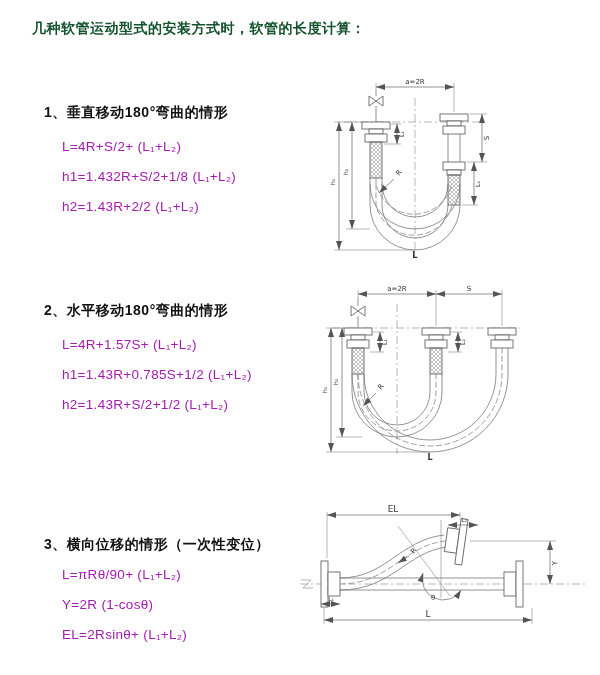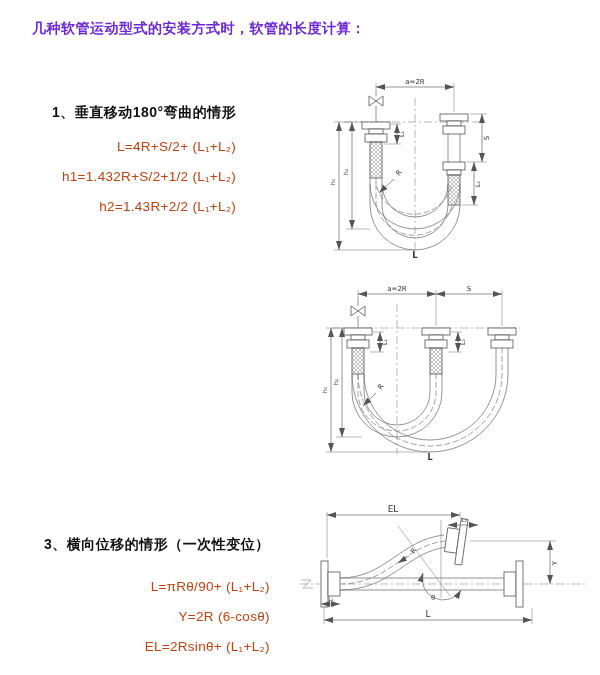--- a/index.html
+++ b/index.html
@@ -4,27 +4,27 @@
 <style>
   html,body{margin:0;padding:0;}
   body{
     width:600px;height:675px;background:#ffffff;
     font-family:"Liberation Sans","DejaVu Sans",sans-serif;
     color:#1a1a1a;overflow:hidden;position:relative;
   }
   .page{position:absolute;inset:0;background:#fff;}
   .doc-title{
     position:absolute;left:32px;top:20px;
-    font-size:14px;font-weight:600;letter-spacing:.5px;color:#6d28d9;
+    font-size:14px;font-weight:600;letter-spacing:.5px;color:#14532d;
   }
-  .sec{position:absolute;text-align:right;}
+  .sec{position:absolute;}
   .sec-heading{font-size:14px;font-weight:600;letter-spacing:.5px;color:#111;height:20px;}
   .formulas{margin-left:18px;}
   .formula{
-    font-size:13.5px;height:30px;line-height:30px;color:#c2410c;
+    font-size:13.5px;height:30px;line-height:30px;color:#a21caf;
     letter-spacing:.3px;white-space:pre;
   }
   #sec1{left:44px;top:104px;}
   #sec2{left:44px;top:302px;}
   #sec3{left:44px;top:536px;}
   .diag{position:absolute;}
   #diag1{left:312px;top:72px;}
   #diag2{left:306px;top:280px;}
   #diag3{left:294px;top:500px;}
   svg{display:block;}
@@ -41,31 +41,39 @@
 <body>
 
 <div class="page">
 
   <div class="doc-title">几种软管运动型式的安装方式时，软管的长度计算：</div>
 
   <div class="sec" id="sec1">
     <div class="sec-heading">1、垂直移动180°弯曲的情形</div>
     <div class="formulas">
       <div class="formula" style="margin-top:8px">L=4R+S/2+ (L₁+L₂)</div>
-      <div class="formula">h1=1.432R+S/2+1/2 (L₁+L₂)</div>
+      <div class="formula">h1=1.432R+S/2+1/8 (L₁+L₂)</div>
       <div class="formula">h2=1.43R+2/2 (L₁+L₂)</div>
     </div>
   </div>
 
+  <div class="sec" id="sec2">
+    <div class="sec-heading">2、水平移动180°弯曲的情形</div>
+    <div class="formulas">
+      <div class="formula" style="margin-top:8px">L=4R+1.57S+ (L₁+L₂)</div>
+      <div class="formula">h1=1.43R+0.785S+1/2 (L₁+L₂)</div>
+      <div class="formula">h2=1.43R+S/2+1/2 (L₁+L₂)</div>
+    </div>
+  </div>
 
   <div class="sec" id="sec3">
     <div class="sec-heading">3、横向位移的情形（一次性变位）</div>
     <div class="formulas">
-      <div class="formula" style="margin-top:16px">L=πRθ/90+ (L₁+L₂)</div>
-      <div class="formula">Y=2R (6-cosθ)</div>
+      <div class="formula" style="margin-top:4px">L=πRθ/90+ (L₁+L₂)</div>
+      <div class="formula">Y=2R (1-cosθ)</div>
       <div class="formula">EL=2Rsinθ+ (L₁+L₂)</div>
     </div>
   </div>
 
   <div class="diag" id="diag1">
   <svg width="228" height="188" viewBox="0 0 228 188">
     <defs>
       <pattern id="h1" width="4" height="4" patternUnits="userSpaceOnUse">
         <path d="M0,0 L4,4 M4,0 L0,4" stroke="#999" stroke-width="0.6"></path>
       </pattern>

